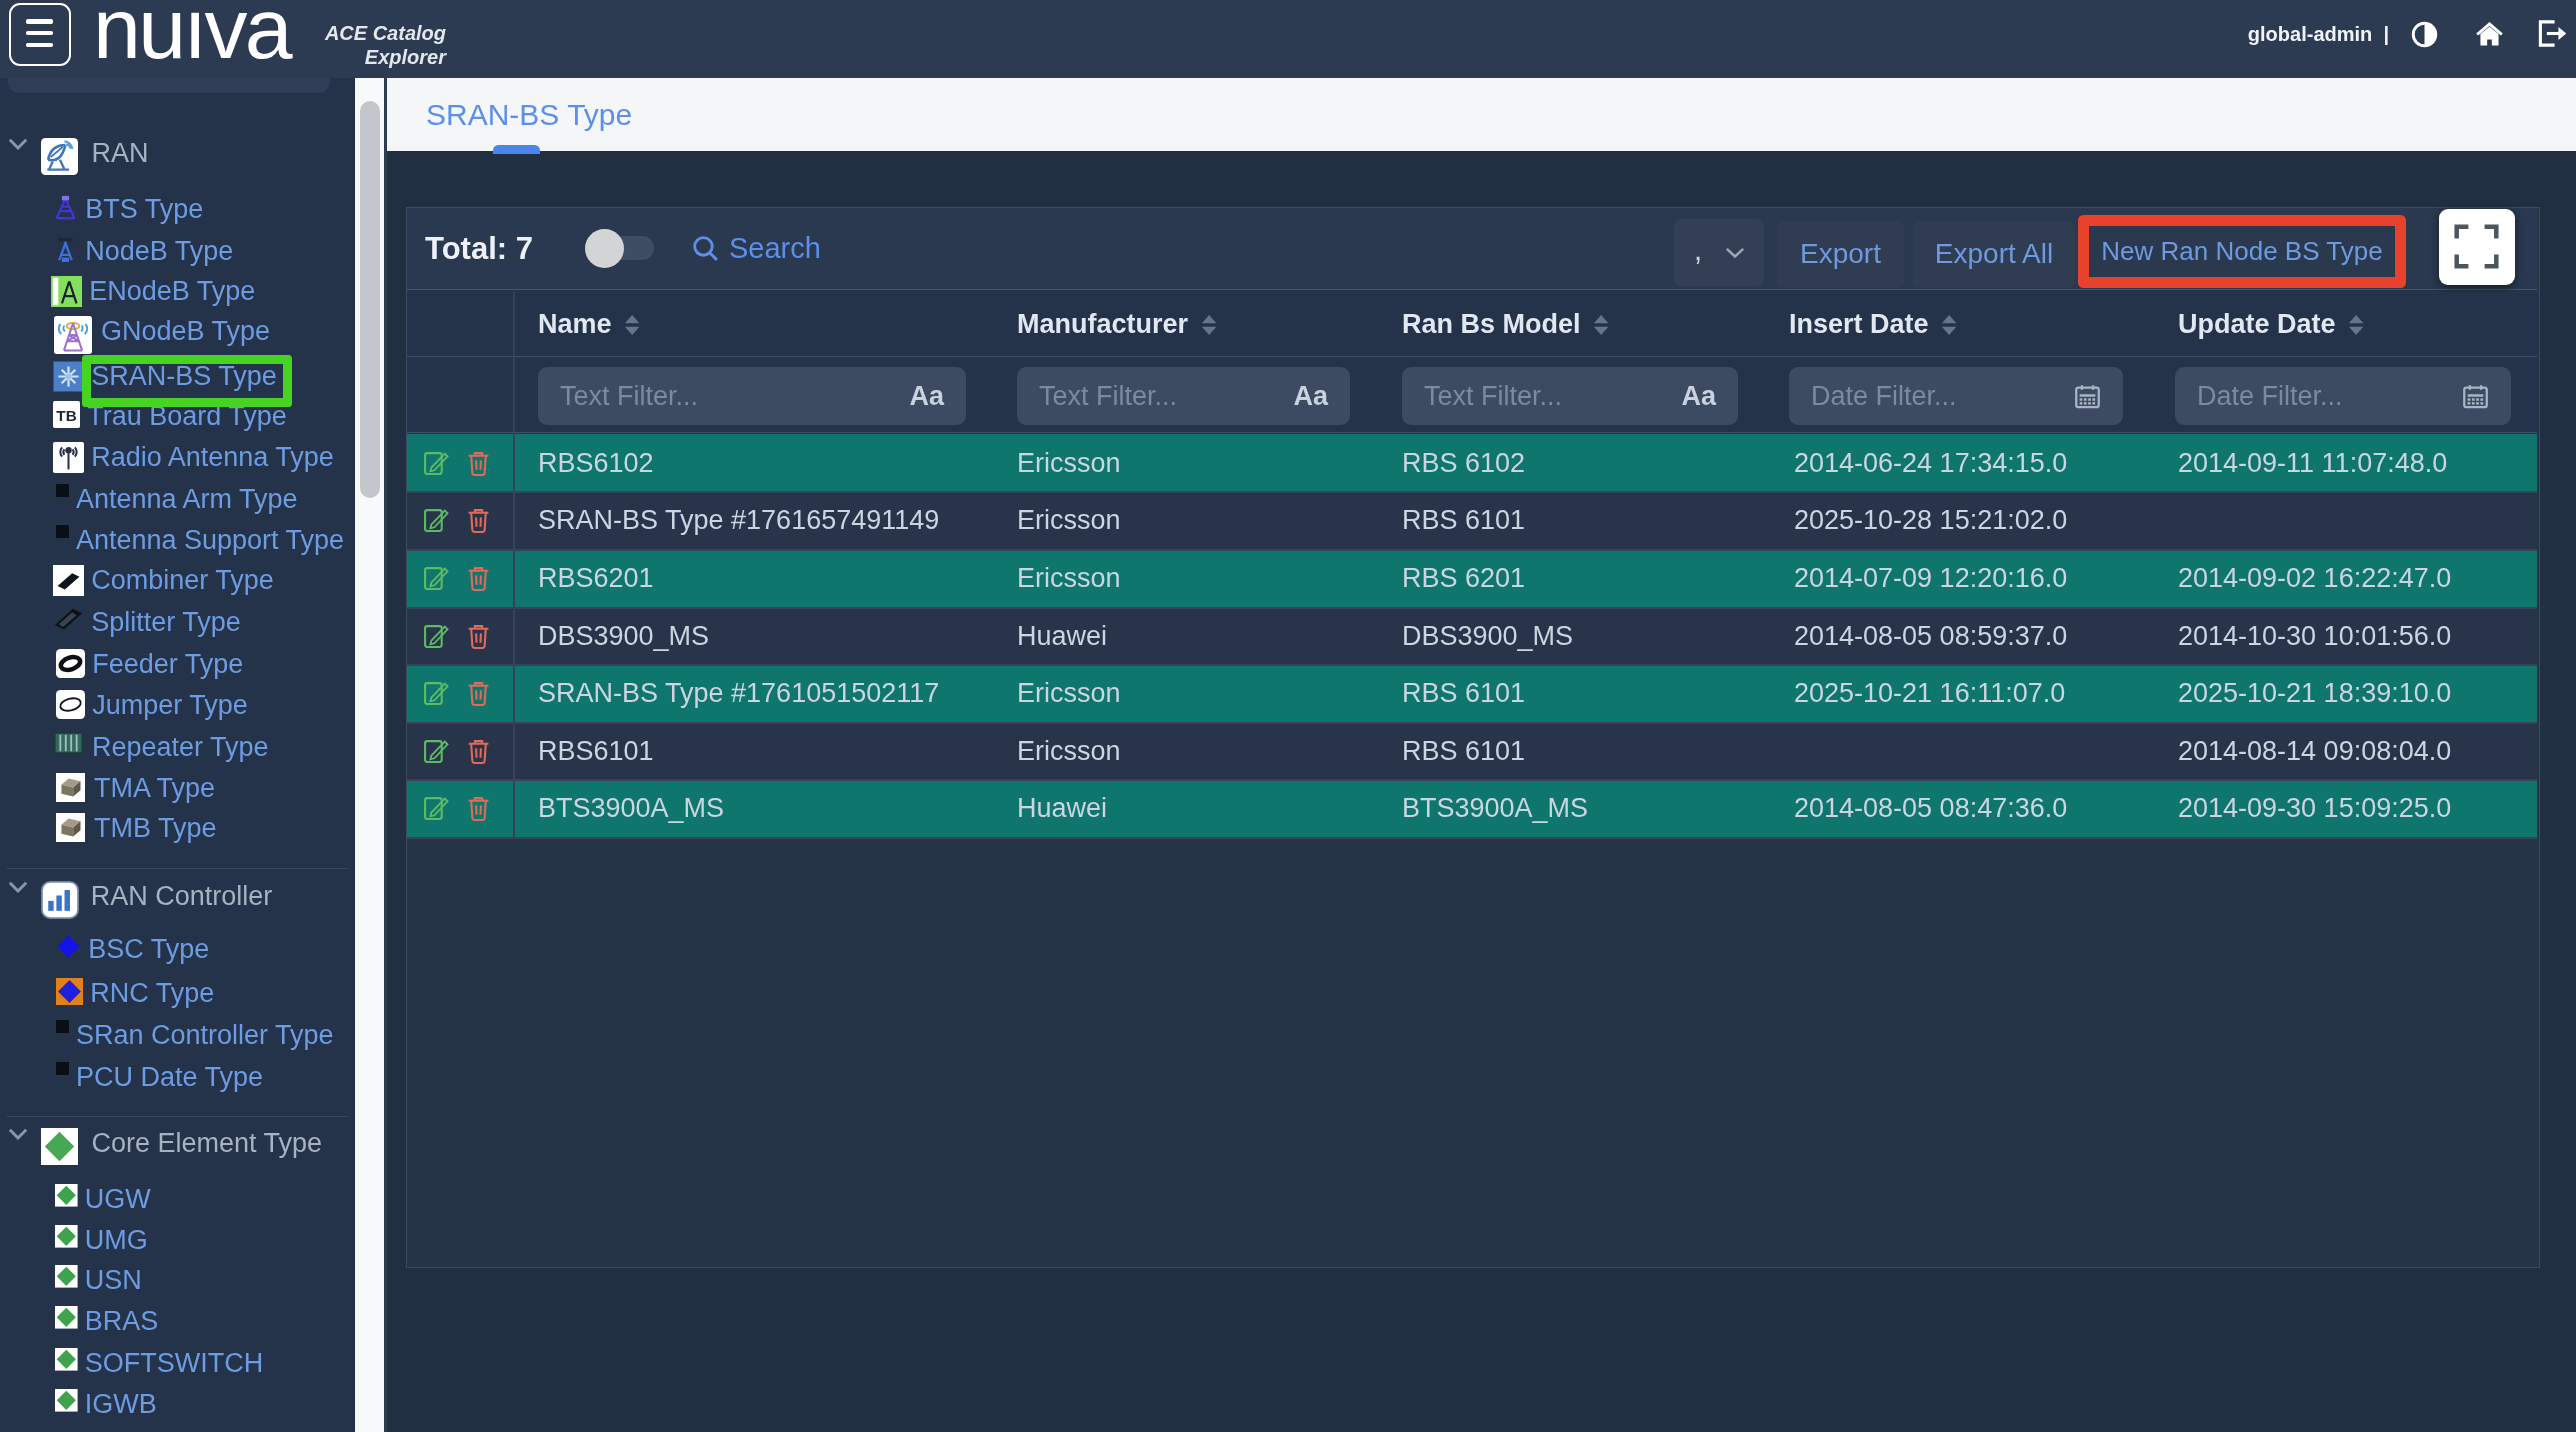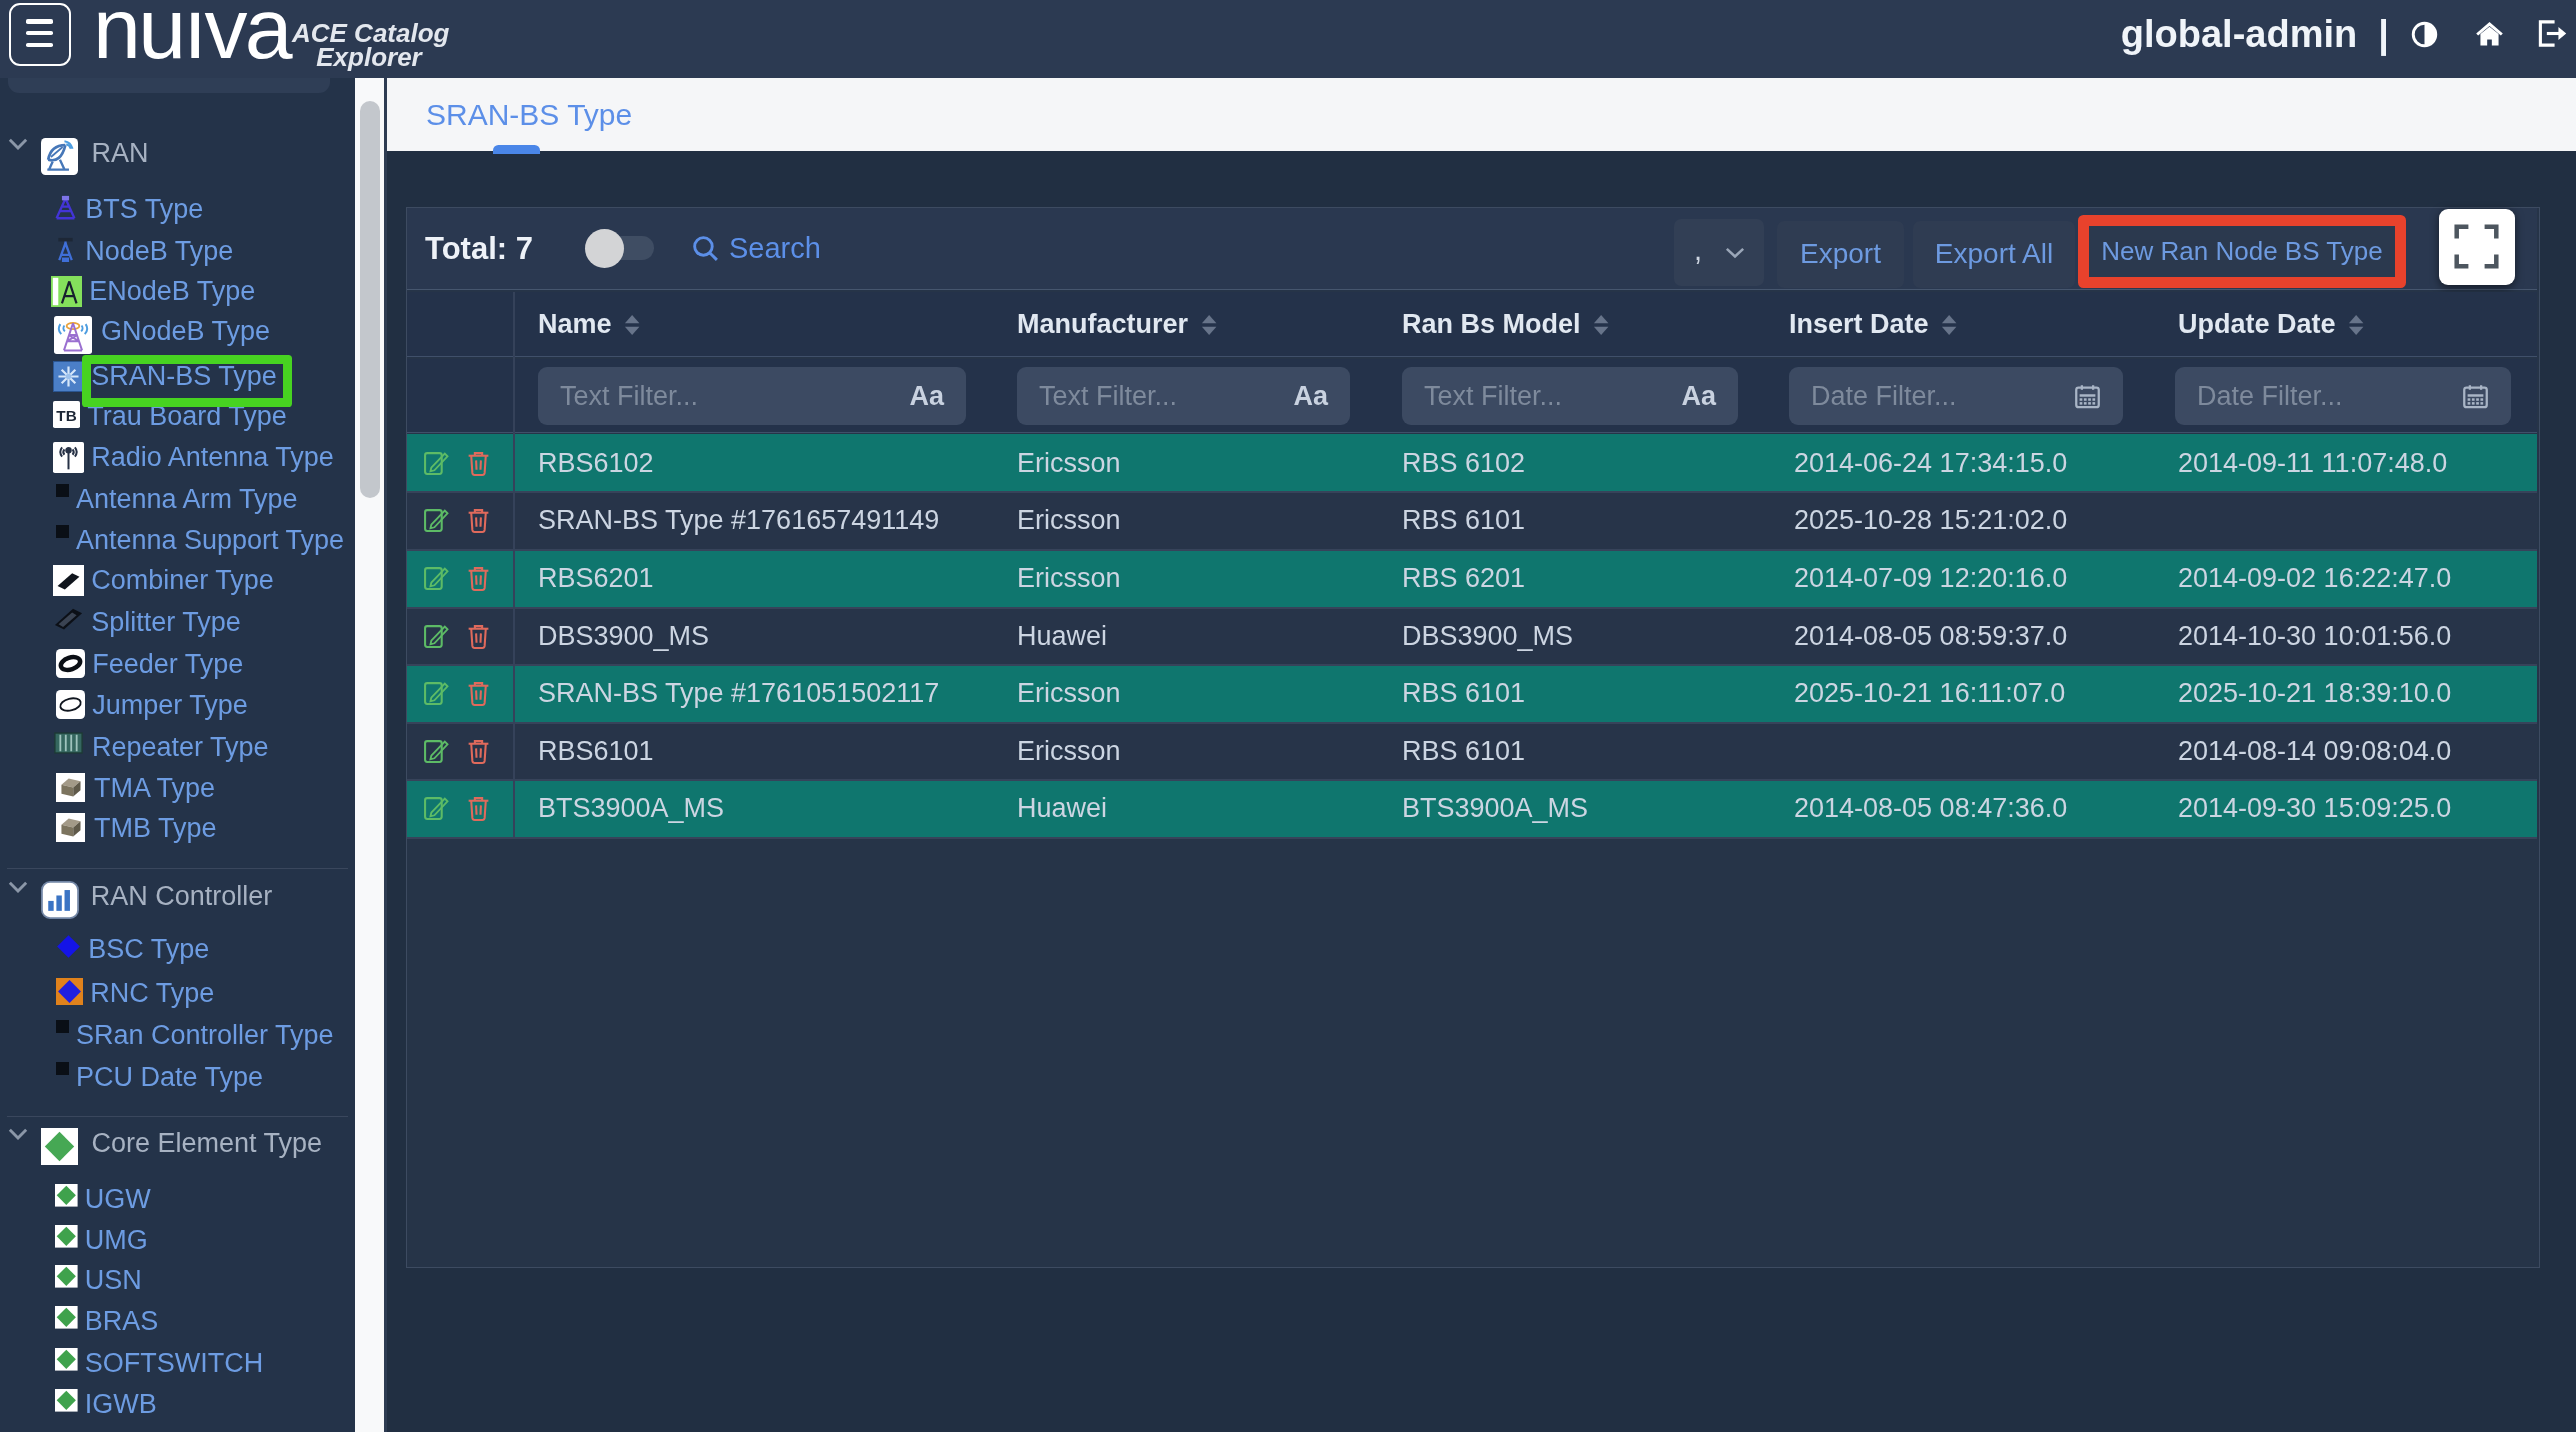--- a/index.html
+++ b/index.html
@@ -3,22 +3,22 @@
 <meta charset="utf-8">
 <style>
 *{margin:0;padding:0;box-sizing:border-box}
 html,body{width:2576px;height:1433px;overflow:hidden;background:#212f42;font-family:"Liberation Sans",sans-serif}
 .a{position:absolute}
 
 #hdr{left:0;top:0;width:2576px;height:78px;background:#2c3a52}
 #burger{left:9px;top:2.7px;width:62px;height:63px;border:2.7px solid #fff;border-radius:11px}
 .bar{left:14.5px;width:27px;height:4.5px;background:#fff;border-radius:1.8px}
 #logo{left:93px;top:-21px;font-size:86px;letter-spacing:-2.7px;color:#fff;font-weight:400}
-#acec{left:292px;top:22px;width:154px;white-space:nowrap;text-align:center;font-size:26px;line-height:23.5px;font-weight:700;font-style:italic;color:#e3e7ee}
-#uright{right:187px;top:0;height:69px;line-height:69px;font-size:38px;font-weight:700;color:#f0f4f9}
+#acec{left:292px;top:22px;width:154px;white-space:nowrap;text-align:right;font-size:20px;line-height:23.5px;font-weight:700;font-style:italic;color:#e3e7ee}
+#uright{right:187px;top:0;height:69px;line-height:69px;font-size:20px;font-weight:700;color:#f0f4f9}
 
 #side{left:0;top:78px;width:355px;height:1355px;background:#243349}
 #sbox{left:8.2px;top:0px;width:322px;height:15.4px;background:#2f3e56;border-radius:0 0 11px 11px}
 #sscroll{left:355px;top:78px;width:29px;height:1355px;background:#f8f9fa}
 #sthumb{left:360px;top:101px;width:20px;height:397px;background:#c3c7cc;border-radius:10px}
 #vline{left:384px;top:78px;width:2.7px;height:1355px;background:#2e3c52}
 .sr{height:42px;display:flex;align-items:flex-start;font-size:27px;color:#6d9ce2;white-space:nowrap}
 .sg{color:#a7b2c2}
 .sdiv{left:7.2px;width:341px;height:0.9px;background:#3a475d}
 .chev{margin-right:12.7px}

